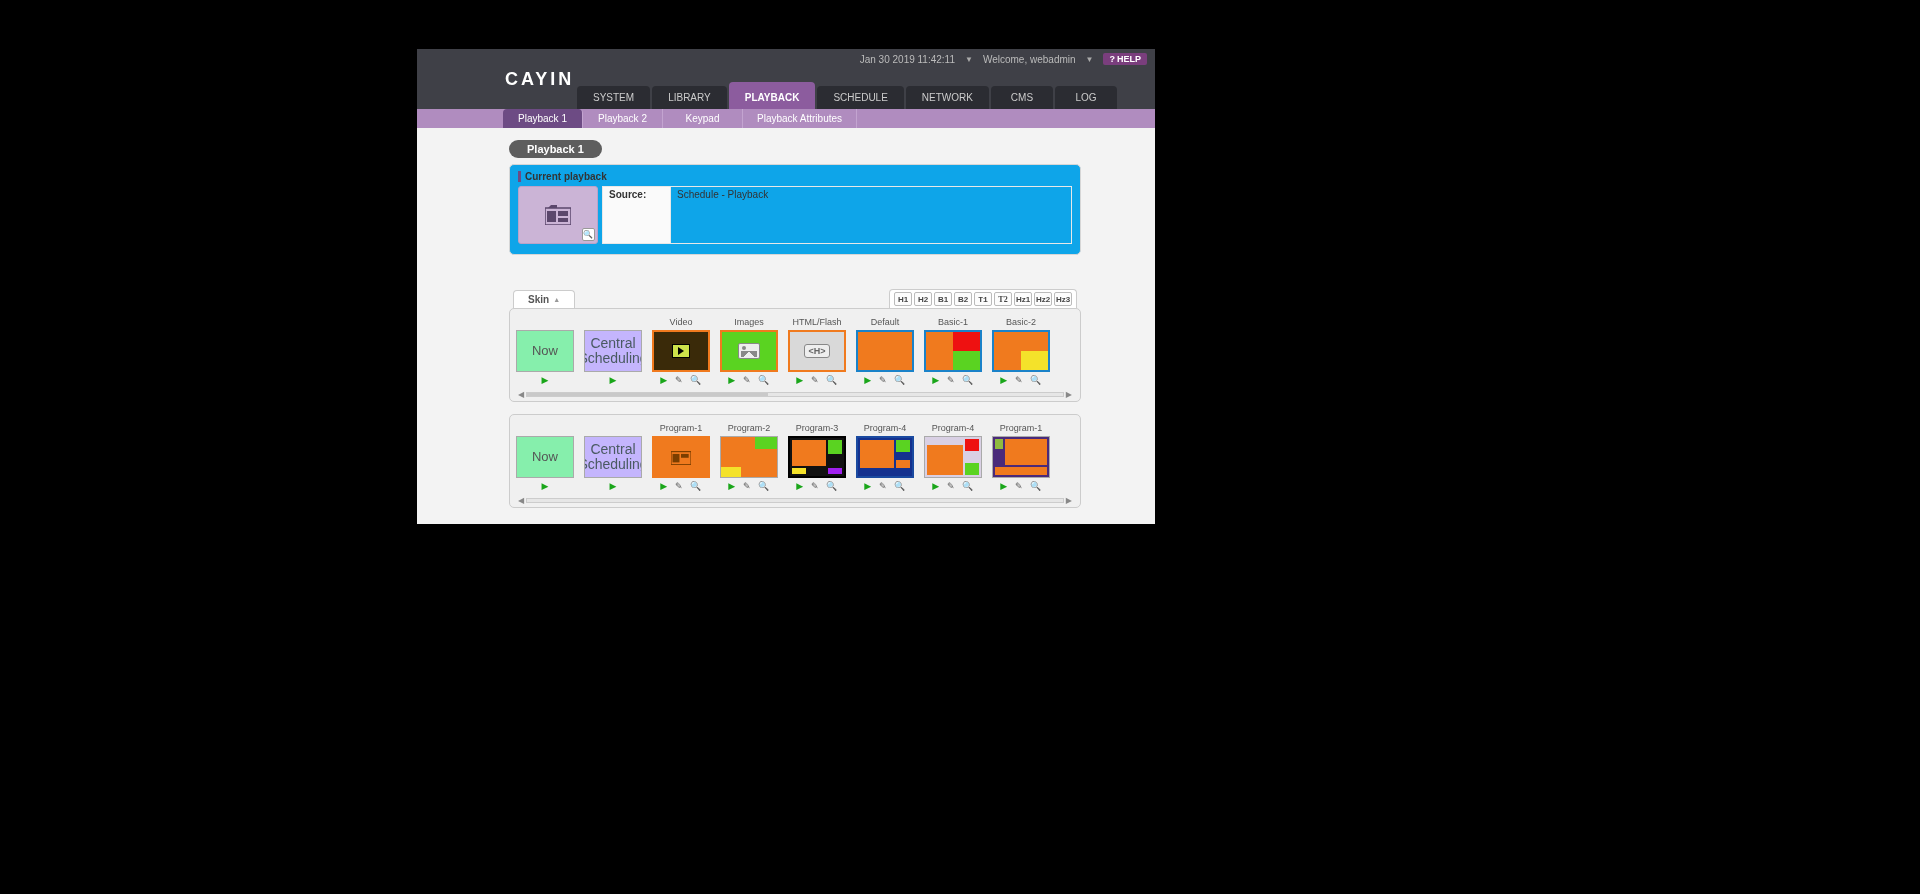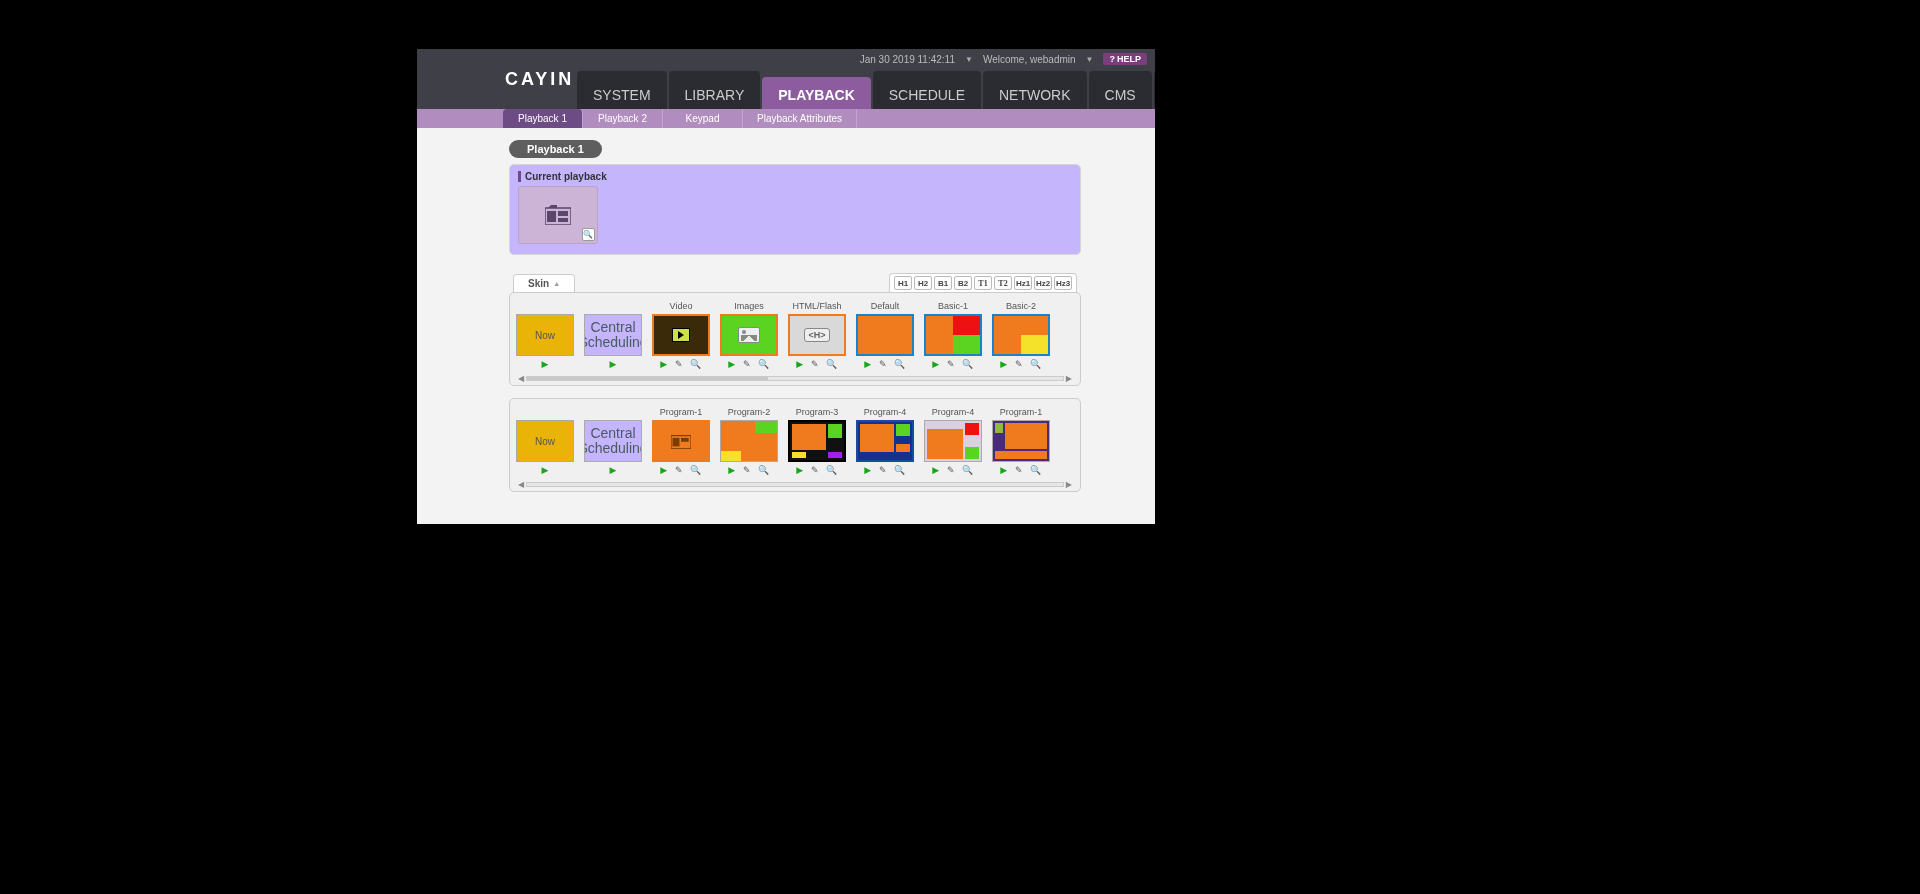--- a/index.html
+++ b/index.html
@@ -63,22 +63,22 @@
     position: absolute;
     bottom: 0;
     left: 160px;
     display: flex;
     align-items: flex-end;
     gap: 2px;
   }
   .main-tab {
     background: #2b2c32;
     color: #ccc;
-    font-size: 14px;
-    padding: 16px 16px 6px;
+    font-size: 10px;
+    padding: 6px 16px 6px;
     border-radius: 4px 4px 0 0;
     cursor: pointer;
     min-width: 62px;
     text-align: center;
   }
   .main-tab.active {
     background: #8c5c9e;
     color: #fff;
     padding-top: 10px;
     font-weight: bold;
@@ -120,23 +120,23 @@
     margin-bottom: 6px;
   }
   .content-col {
     margin-left: 82px;
     width: 572px;
   }
   
   .panel {
     border: 1px solid #d6d6d6;
     border-radius: 5px;
-    background: #c4b5fd;
+    background: #0ea5e9;
     padding: 6px 8px 10px;
-    margin-bottom: 18px;
+    margin-bottom: 34px;
   }
   .panel .panel-title {
     font-size: 10px;
     font-weight: bold;
     color: #333;
     border-left: 3px solid #6d4b84;
     padding-left: 4px;
     margin-bottom: 4px;
   }
   .playback-grid {
@@ -261,23 +261,23 @@
     height: 42px;
     border: 1px solid #aaa;
     background: #fff;
     display: flex;
     align-items: center;
     justify-content: center;
     position: relative;
     overflow: hidden;
   }
   .thumb-frame.big-text {
-    font-size: 10px;
+    font-size: 13px;
     color: #555;
-    background:#eab308;
+    background:#86efac;
     line-height:1.1;
   }
   .thumb-frame.cs {
     background: #c4b5fd;
     color: #4a5a62;
     font-size: 14px;
     line-height: 1.1;
   }
   .thumb-frame.orange { background: #f07a1e; border:2px solid #1a82c9; }
   .thumb-actions {
@@ -379,37 +379,41 @@
               <rect x="0" y="3" width="26" height="17" fill="none" stroke="#5b476c" stroke-width="1.5"></rect>
               <rect x="2" y="6" width="9" height="11" fill="#5b476c"></rect>
               <rect x="13" y="6" width="10" height="5" fill="#5b476c"></rect>
               <rect x="13" y="13" width="10" height="4" fill="#5b476c"></rect>
               <path d="M6 0 L12 0 L12 3 L3 3 Z" fill="#5b476c"></path>
             </svg>
             <span class="zoom">🔍</span>
           </div>
           <table class="kv-table">
             <tbody>
+                <tr>
+              <td class="key">Source:</td>
+              <td>Schedule - Playback</td>
+            </tr>
           </tbody>
             </table>
         </div>
       </div>
 
       <div class="section-wrap">
         <div class="section-tab-row">
           <div class="section-tab">
             <span>Skin</span>
             <span class="caret">▲</span>
           </div>
           <div class="tool-icons">
             <span class="ti">H1</span>
             <span class="ti">H2</span>
             <span class="ti">B1</span>
             <span class="ti">B2</span>
-            <span class="ti" style="font-family:Liberation Serif, serif">T1</span>
+            <span class="ti" style="font-family:Liberation Mono, monospace">T1</span>
             <span class="ti" style="font-family:serif">T2</span>
             <span class="ti">Hz1</span>
             <span class="ti">Hz2</span>
             <span class="ti">Hz3</span>
           </div>
         </div>
         <div class="section-body">
           <div class="thumbs-row">
 
             <div class="thumb-col">

